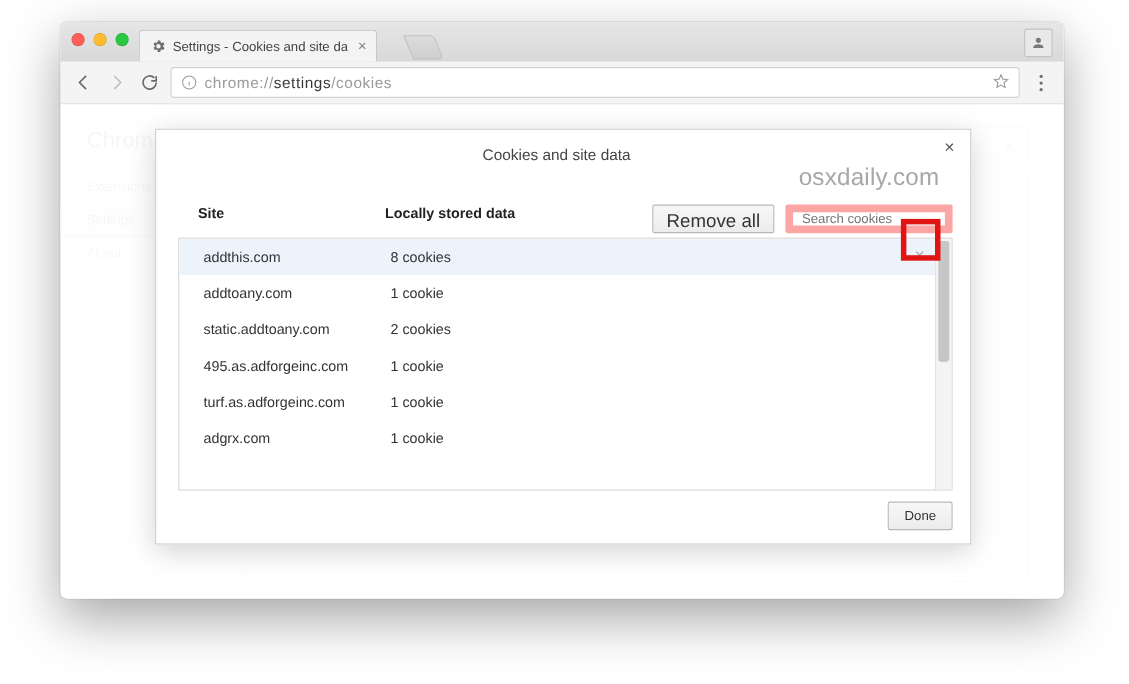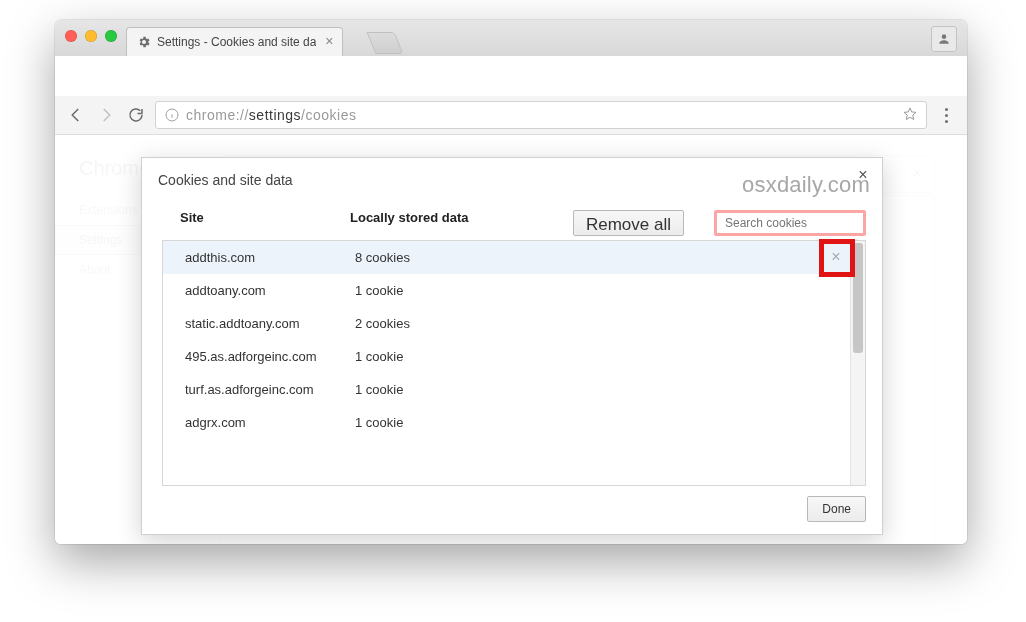--- a/index.html
+++ b/index.html
@@ -102,21 +102,20 @@
 
   
   .toolbar {
     height: 38px;
     background: #f4f4f4;
     border-bottom: 1px solid #dcdcdc;
     display: flex;
     align-items: center;
     padding: 0 10px;
     gap: 8px;
-    margin-top: 40px;
   }
   .nav-ico {
     width: 22px; height: 22px; display: flex; align-items: center; justify-content: center;
     color: #6a6a6a;
   }
   .nav-ico svg { width: 18px; height: 18px; stroke: #6a6a6a; fill: none; stroke-width: 2; }
   .nav-ico.disabled svg { stroke: #c0c0c0; }
 
   .omnibox {
     flex: 1;
@@ -196,23 +195,24 @@
     top: 22px;
     width: 740px;
     height: 376px;
     background: #fff;
     border: 1px solid #cfcfcf;
     box-shadow: 0 6px 24px rgba(0,0,0,0.18);
     z-index: 5;
     display: flex; flex-direction: column;
   }
   .modal-header {
-    padding: 14px 12px 6px 16px;
-    display: flex; align-items: flex-start;
-    position: relative;
+    padding: 14px 28px 6px 16px;
+    display: flex; align-items: center;
+    position: relative;
+    flex-direction: column;
   }
   .modal-title { font-size: 14px; color: #444; }
   .modal-brand {
     margin-left: auto; font-size: 22px; color: #a7a7a7; font-weight: 500;
     letter-spacing: 0.2px;
   }
   .modal-close {
     position: absolute; right: 10px; top: 8px;
     width: 18px; height: 18px; display: flex; align-items: center; justify-content: center;
     color: #555; font-size: 16px;
@@ -230,28 +230,27 @@
   .remove-all-btn {
     padding: 4px 12px;
     border: 1px solid #b8b8b8;
     background: linear-gradient(#f7f7f7,#ececec);
     border-radius: 2px;
     font-size: 17px; color: #333;
     height: 26px; box-sizing: border-box;
   }
   .search-cookies {
     width: 152px; height: 26px;
-    border: 3px solid #fca5a5;
+    border: 7px solid #fca5a5;
     border-radius: 2px;
     padding: 0 8px;
     font-size: 12px;
     color: #999;
     background: #fff;
     box-sizing: border-box;
-    margin-left: 20px;
   }
 
   .cookie-list {
     margin: 4px 16px 0 20px;
     border: 1px solid #d6d6d6;
     height: 252px;
     overflow: hidden;
     position: relative;
   }
   .cookie-list .scrollbar {

